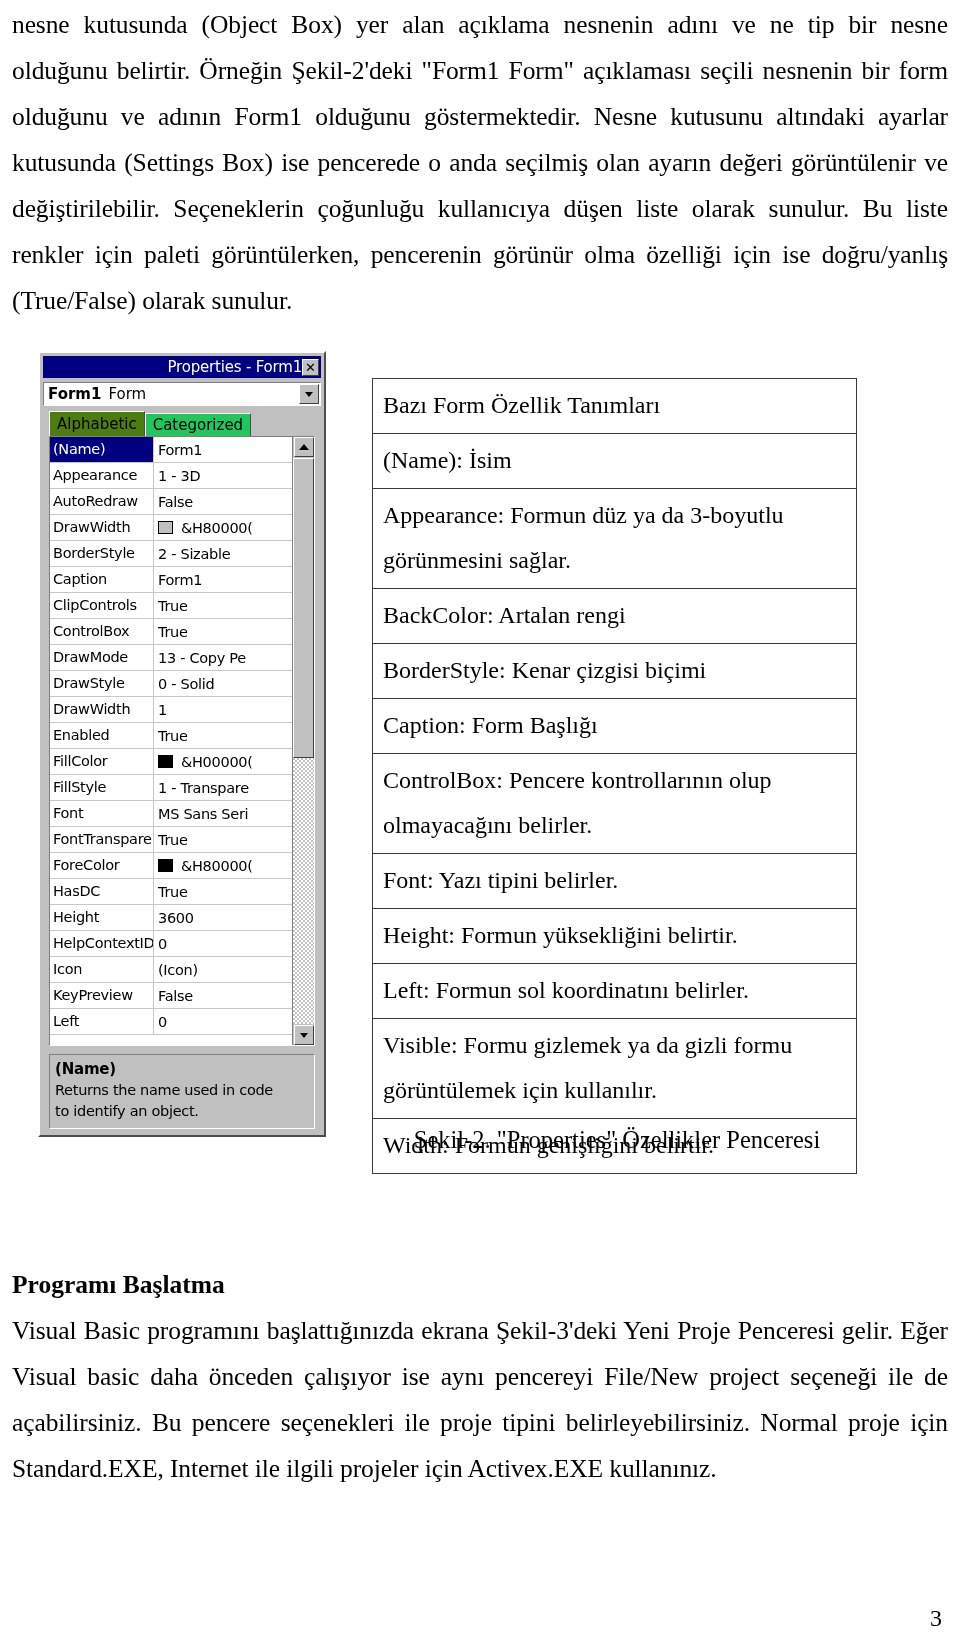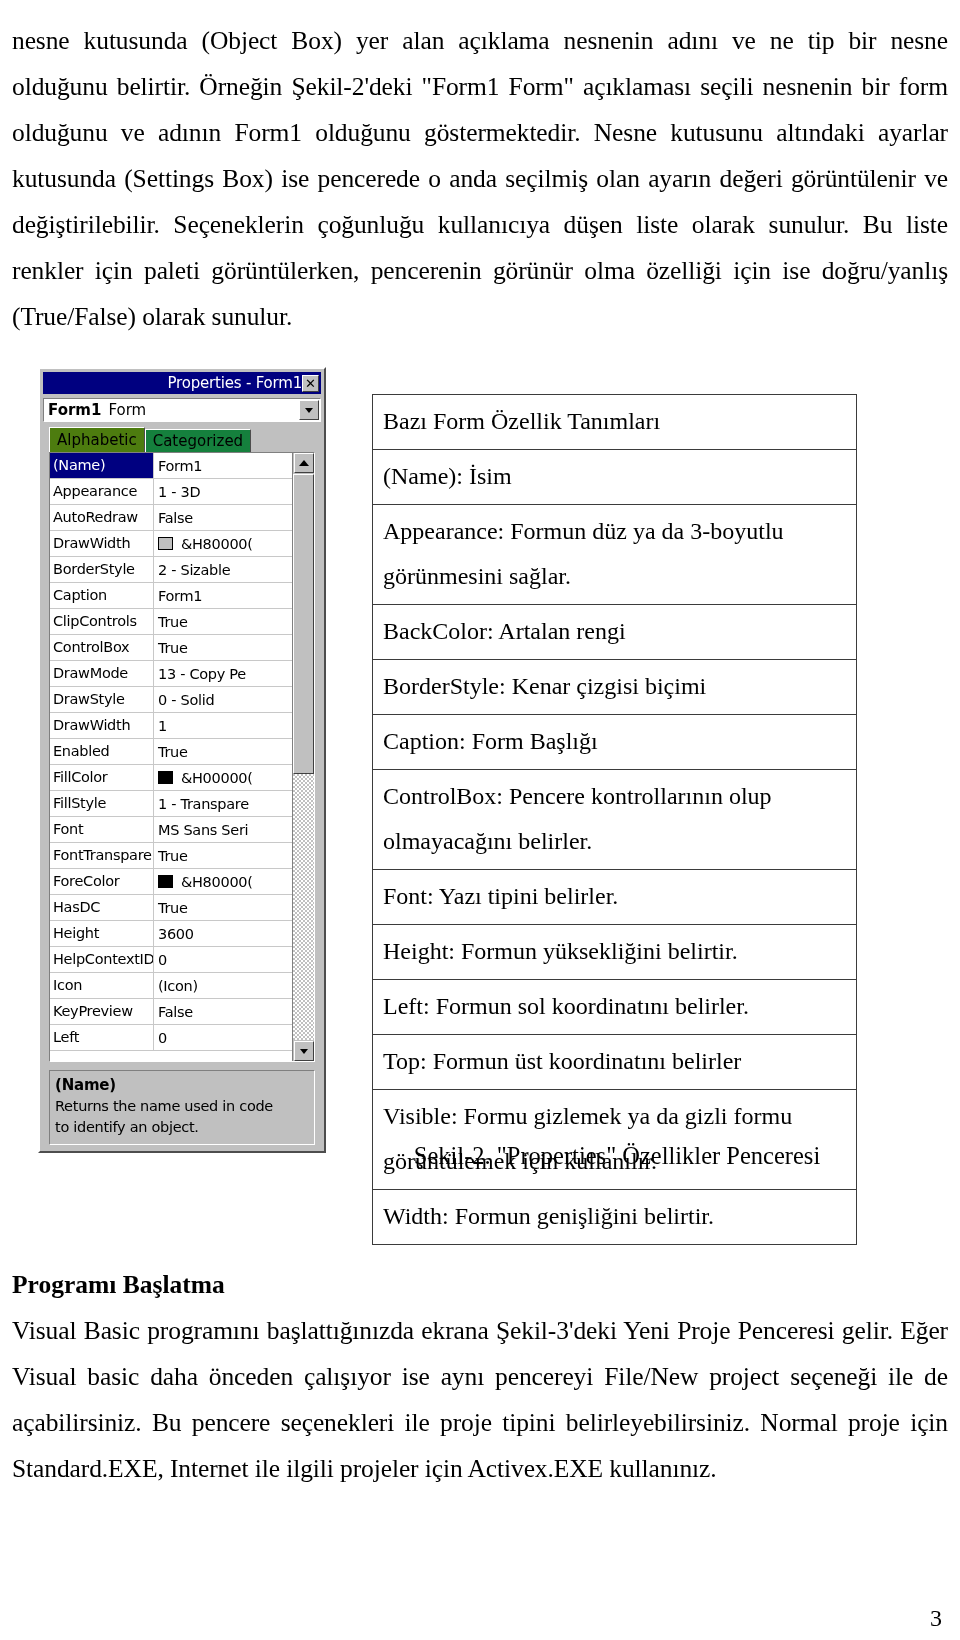--- a/index.html
+++ b/index.html
@@ -15,21 +15,21 @@
     font-family: "Liberation Serif", "DejaVu Serif", serif;
     color: #000000;
     overflow: hidden;
   }
 
   .page {
     position: relative;
     width: 960px;
     height: 1640px;
     box-sizing: border-box;
-    padding: 16px 12px;
+    padding: 0 12px;
   }
 
   
   .para {
     font-size: 25.5px;
     line-height: 46px;
     text-align: justify;
     text-justify: inter-word;
     margin: 0;
     letter-spacing: -0.1px;
@@ -158,21 +158,21 @@
   .vb-tabs {
     margin-top: 6px;
     display: flex;
     align-items: flex-end;
     padding-left: 6px;
     height: 24px;
   }
   .vb-tab {
     font-size: 15px;
     padding: 2px 7px 2px 7px;
-    background: #15803d;
+    background: #22c55e;
     border-top: 1px solid #ffffff;
     border-left: 1px solid #ffffff;
     border-right: 1px solid #4d4d4d;
     box-sizing: border-box;
     white-space: nowrap;
     line-height: 18px;
   }
   .vb-tab.active {
     background: #4d7c0f;
     position: relative;
@@ -601,23 +601,20 @@
           <tr>
             <td>Font: Yazı tipini belirler.</td>
           </tr>
           <tr>
             <td>Height: Formun yüksekliğini belirtir.</td>
           </tr>
           <tr>
             <td>Left: Formun sol koordinatını belirler.</td>
           </tr>
           <tr>
-            <td>Top: Formun üst koordinatını belirler</td>
-          </tr>
-          <tr>
             <td>Visible: Formu gizlemek ya da gizli formu görüntülemek için kullanılır.</td>
           </tr>
           <tr>
             <td>Width: Formun genişliğini belirtir.</td>
           </tr>
         </tbody>
     </table>
 
     <div class="fig-caption">Şekil-2. "Properties" Özellikler Penceresi</div>
   </div>

